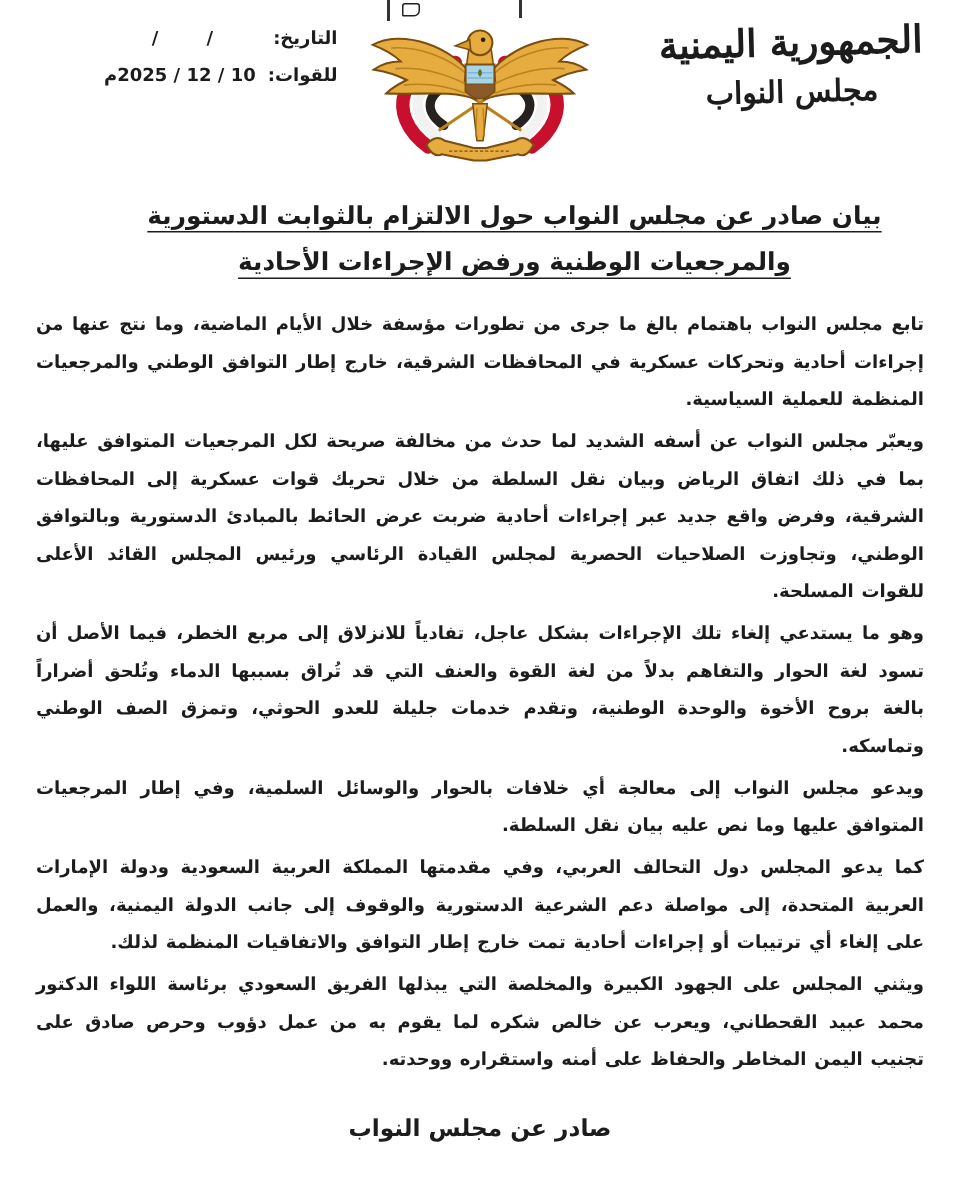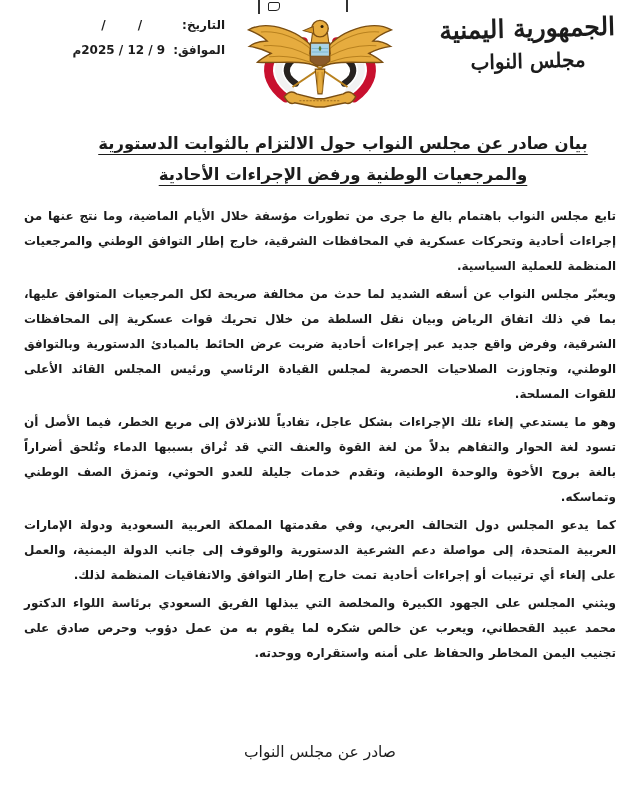--- a/index.html
+++ b/index.html
@@ -73,21 +73,21 @@
     margin:0 0 3px 0;
     font-size:12px;font-weight:700;
     line-height:25px;
     text-align:justify;
     text-align-last:right;
     word-spacing:1px;
   }
 
   
   .footer{
-    position:absolute;top:740px;right:0;left:0;text-align:center;font-weight:400;
+    position:absolute;top:740px;right:0;left:0;text-align:center;font-weight:700;
   }
   .issued{font-size:15.5px;line-height:24px;}
   .issue-date{
     font-size:13.5px;line-height:26px;
     text-decoration:underline;text-underline-offset:4px;
   }
 
   
   .emblem-svg{display:block;}
 </style>
@@ -153,35 +153,36 @@
         <path d="M80,132 h60" stroke="#7a4e12" stroke-width="1" stroke-dasharray="3,2"></path>
       </svg>
     </div>
 
     <div class="fields">
       <div class="field-row">
         <span class="field-label">التاريخ:</span>
         <span class="field-value date-slashes">/        /</span>
       </div>
       <div class="field-row">
-        <span class="field-label">الموافق:</span>
-        <span class="field-value">9 / 12 / 2025م</span>
+        <span class="field-label">للقوات:</span>
+        <span class="field-value">10 / 12 / 2025م</span>
       </div>
     </div>
   </div>
 
   <div class="title-block">
     <div class="title-line">بيان صادر عن مجلس النواب حول الالتزام بالثوابت الدستورية</div>
     <div class="title-line">والمرجعيات الوطنية ورفض الإجراءات الأحادية</div>
   </div>
 
   <div class="body-block">
     <p class="para">تابع مجلس النواب باهتمام بالغ ما جرى من تطورات مؤسفة خلال الأيام الماضية، وما نتج عنها من إجراءات أحادية وتحركات عسكرية في المحافظات الشرقية، خارج إطار التوافق الوطني والمرجعيات المنظمة للعملية السياسية.</p>
     <p class="para">ويعبّر مجلس النواب عن أسفه الشديد لما حدث من مخالفة صريحة لكل المرجعيات المتوافق عليها، بما في ذلك اتفاق الرياض وبيان نقل السلطة من خلال تحريك قوات عسكرية إلى المحافظات الشرقية، وفرض واقع جديد عبر إجراءات أحادية ضربت عرض الحائط بالمبادئ الدستورية وبالتوافق الوطني، وتجاوزت الصلاحيات الحصرية لمجلس القيادة الرئاسي ورئيس المجلس القائد الأعلى للقوات المسلحة.</p>
     <p class="para">وهو ما يستدعي إلغاء تلك الإجراءات بشكل عاجل، تفادياً للانزلاق إلى مربع الخطر، فيما الأصل أن تسود لغة الحوار والتفاهم بدلاً من لغة القوة والعنف التي قد تُراق بسببها الدماء وتُلحق أضراراً بالغة بروح الأخوة والوحدة الوطنية، وتقدم خدمات جليلة للعدو الحوثي، وتمزق الصف الوطني وتماسكه.</p>
+    <p class="para">ويدعو مجلس النواب إلى معالجة أي خلافات بالحوار والوسائل السلمية، وفي إطار المرجعيات المتوافق عليها وما نص عليه بيان نقل السلطة.</p>
     <p class="para">كما يدعو المجلس دول التحالف العربي، وفي مقدمتها المملكة العربية السعودية ودولة الإمارات العربية المتحدة، إلى مواصلة دعم الشرعية الدستورية والوقوف إلى جانب الدولة اليمنية، والعمل على إلغاء أي ترتيبات أو إجراءات أحادية تمت خارج إطار التوافق والاتفاقيات المنظمة لذلك.</p>
     <p class="para">ويثني المجلس على الجهود الكبيرة والمخلصة التي يبذلها الفريق السعودي برئاسة اللواء الدكتور محمد عبيد القحطاني، ويعرب عن خالص شكره لما يقوم به من عمل دؤوب وحرص صادق على تجنيب اليمن المخاطر والحفاظ على أمنه واستقراره ووحدته.</p>
   </div>
 
   <div class="footer">
     <div class="issued">صادر عن مجلس النواب</div>
   </div>
 
 </div>
 

